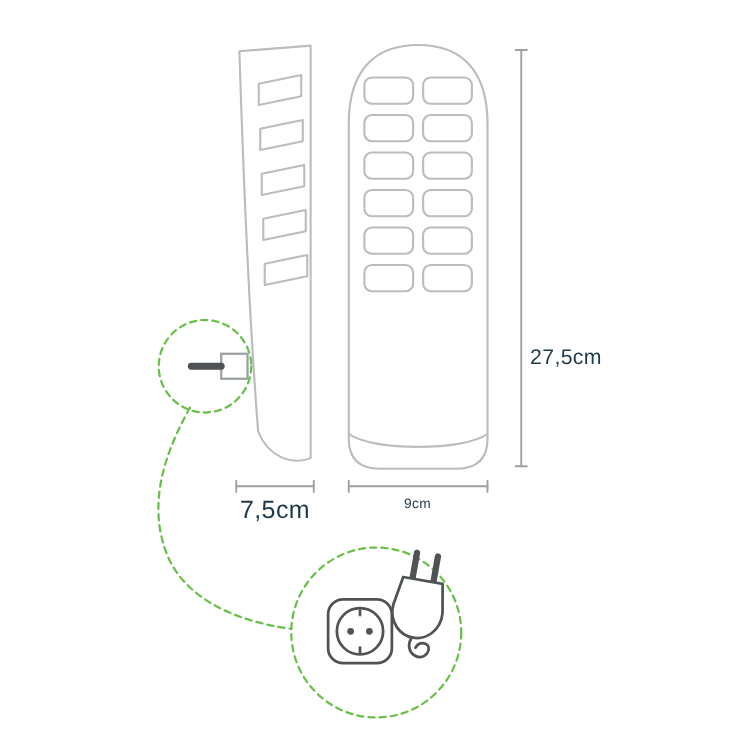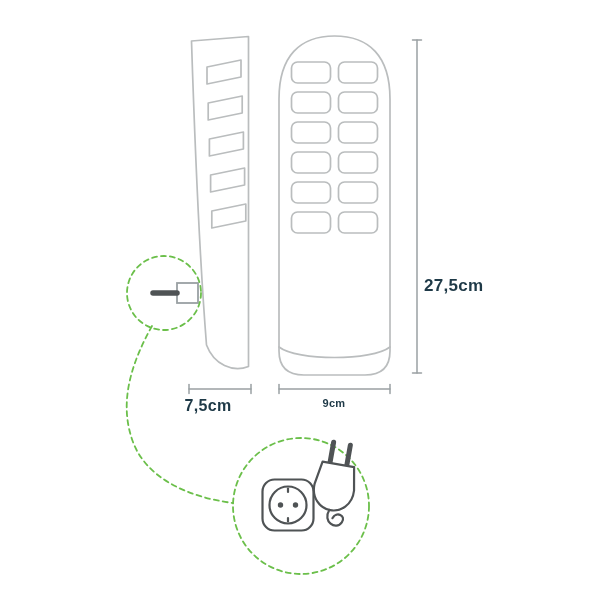--- a/index.html
+++ b/index.html
@@ -7,23 +7,23 @@
     --dimension:#9aa0a3;
     --text:#1e3947;
     --icon:#4f5355;
     --accent-green:#6bbf4a;
     --background:#ffffff;
   }
   *{box-sizing:border-box;margin:0;padding:0}
   html,body{background:#fff;font-family:"Liberation Sans",sans-serif}
   .stage{position:relative;width:600px;height:600px;background:var(--background);overflow:hidden;margin:0 auto}
   .art{position:absolute;inset:0;width:600px;height:600px}
-  .dim-label{position:absolute;color:var(--text);font-weight:700;letter-spacing:.3px;white-space:nowrap}
+  .dim-label{position:absolute;color:var(--text);font-weight:400;letter-spacing:.3px;white-space:nowrap}
   .dim-label.height{left:424px;top:276px;font-size:17px}
-  .dim-label.w-side{left:208px;top:397px;font-size:16px;transform:translateX(-50%)}
+  .dim-label.w-side{left:220px;top:397px;font-size:20px;transform:translateX(-50%)}
   .dim-label.w-front{left:334px;top:397px;font-size:11px;transform:translateX(-50%)}
   .outline{fill:none;stroke:var(--outline);stroke-width:1.7;stroke-linejoin:round;stroke-linecap:round}
   .dim{fill:none;stroke:var(--dimension);stroke-width:1.5;stroke-linecap:round}
   .green-dash{fill:none;stroke:var(--accent-green);stroke-width:1.8;stroke-dasharray:5 4;stroke-linecap:round}
   .icon-stroke{fill:#fff;stroke:var(--icon);stroke-width:2.2;stroke-linejoin:round}
   .icon-line{fill:none;stroke:var(--icon);stroke-width:2.2;stroke-linecap:round}
   .icon-fill{fill:var(--icon);stroke:none}
   .pin{stroke:var(--icon);stroke-width:5.5;stroke-linecap:round}
 </style>
 </head>

